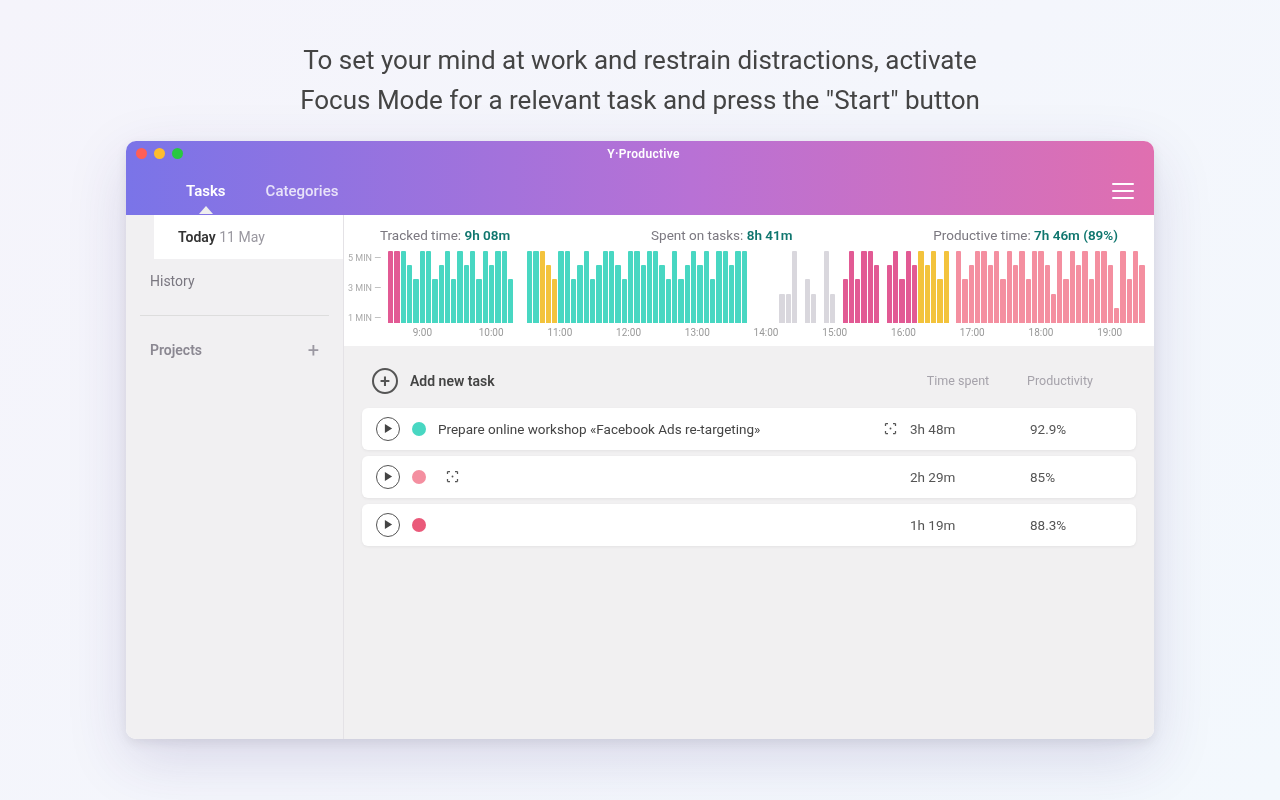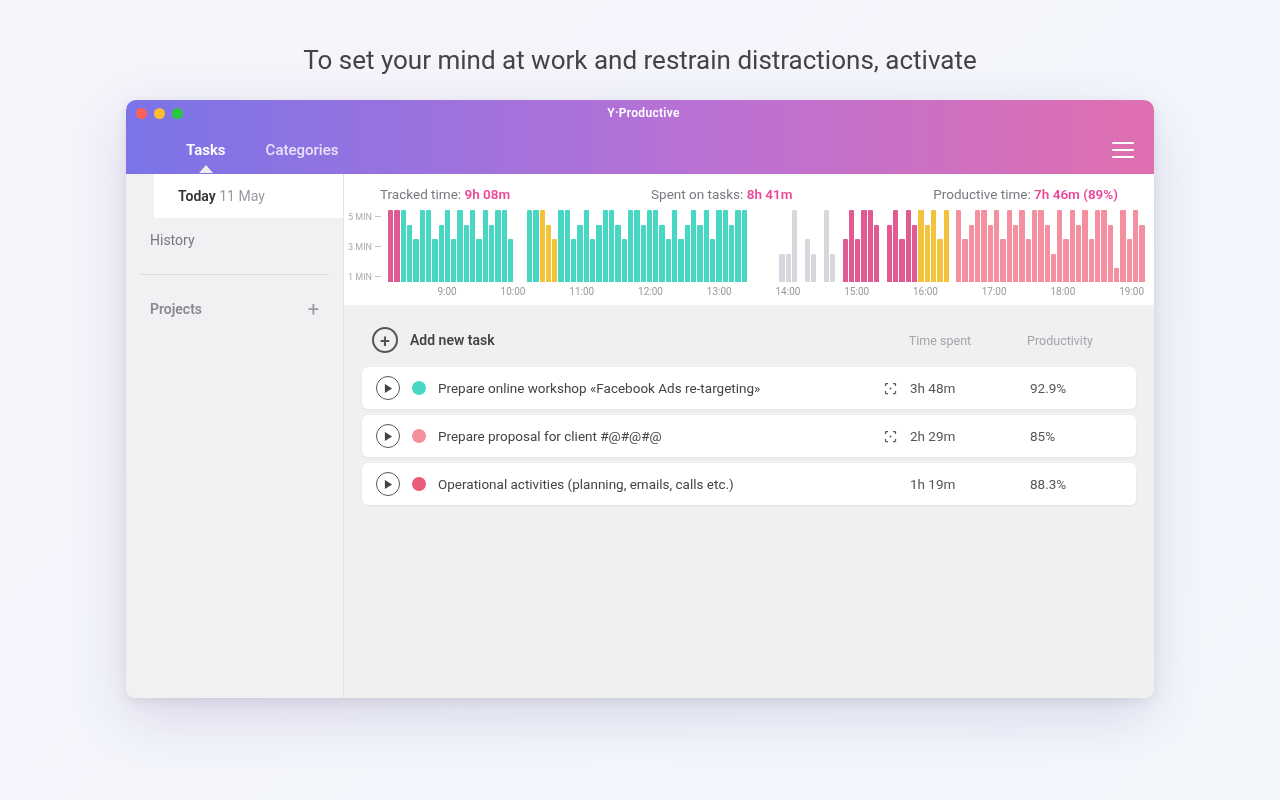--- a/index.html
+++ b/index.html
@@ -37,51 +37,52 @@
   .sidebar { width:218px; background:#f1f0f2; border-right:1px solid #e4e2e6; display:flex; flex-direction:column; }
   .side-item { padding:14px 24px; font-size:14px; color:#7a7780; cursor:pointer; }
   .side-item.active { background:#fff; color:#333;margin-left:28px; }
   .side-item .date { color:#9a98a0; font-weight:400; }
   .side-item.active .primary { font-weight:600; color:#333; }
   .side-divider { height:1px; background:#ddd; margin:12px 14px; }
   .projects { display:flex; align-items:center; padding:10px 24px; color:#8b8892; font-size:14px; font-weight:600; }
   .projects .plus { margin-left:auto; font-size:20px; font-weight:400; color:#9b98a2; cursor:pointer; }
   .main { flex:1; background:#f1f0f1; display:flex; flex-direction:column; }
   .stats-bar { background:#fff; padding:12px 36px 8px 36px; display:flex; justify-content:space-between; font-size:13.5px; color:#7b7880; }
-  .stats-bar b { color:#ec4899; font-weight:600; }
+  .stats-bar b { color:#0f766e; font-weight:600; }
   .chart-wrap { background:#fff; padding:0 10px 6px 44px; position:relative; }
   .chart-ylabels { position:absolute; left:4px; top:0; height:72px; display:flex; flex-direction:column; justify-content:space-between; font-size:9px; color:#aaa; padding-top:2px; }
   .chart { display:flex; align-items:flex-end; height:72px; gap:1px; }
   .bar { flex:1; min-width:3px; border-radius:1px 1px 0 0; }
   .xaxis { display:flex; font-size:10px; color:#999; padding:4px 0 2px 0; }
-  .xaxis span { flex:1; text-align:right; }
+  .xaxis span { flex:1; text-align:center; }
   .list-area { padding:14px 18px; }
   .add-row { display:flex; align-items:center; gap:12px; padding:8px 10px 14px 10px; }
   .add-btn { width:26px; height:26px; border:2px solid #555; border-radius:50%; display:flex; align-items:center; justify-content:center; font-size:18px; color:#555; cursor:pointer; font-weight:500; }
   .add-label { font-size:14px; color:#444; font-weight:600; flex:1; }
-  .col-headers { display:flex; gap:40px; font-size:12.5px; color:#a6a3ab; margin-right:26px; }
+  .col-headers { display:flex; gap:22px; font-size:12.5px; color:#a6a3ab; margin-right:26px; }
   .col-headers span:first-child { width:80px; text-align:center; }
   .col-headers span:last-child { width:80px; text-align:center; }
   .task-card {
     background:#fff; border-radius:6px; margin-bottom:6px; padding:9px 14px;
     display:flex; align-items:center; gap:12px; box-shadow:0 1px 3px rgba(0,0,0,.06);
   }
   .play { width:24px; height:24px; border:1.5px solid #555; border-radius:50%; display:flex; align-items:center; justify-content:center; cursor:pointer; flex-shrink:0; }
   .play svg { width:9px; height:9px; margin-left:1px; }
   .color-dot { width:14px; height:14px; border-radius:50%; flex-shrink:0; }
   .task-title { font-size:13.5px; color:#444; flex:1; }
   .focus-icon { width:16px; height:16px; display:flex; align-items:center; justify-content:center; margin-left:6px; cursor:pointer; flex-shrink:0; }
   .metrics { display:flex; gap:40px; margin-left:auto; margin-right:12px; }
   .metric { width:80px; text-align:left; font-size:13.5px; color:#555; }
 </style>
 </head>
 <body>
 
 <div class="caption">
   <span>To set your mind at work and restrain distractions, activate</span><br>
+  <span>Focus Mode for a relevant task and press the "Start" button</span>
 </div>
 
 <div class="window">
   <div class="titlebar">
     <div class="traffic">
       <div class="dot r"></div>
       <div class="dot y"></div>
       <div class="dot g"></div>
     </div>
     <div class="titlebar-title">Y·Productive</div>
@@ -292,40 +293,38 @@
                 <div class="metric">92.9%</div>
               </div>
             </div>
             <div class="task-card">
               <div class="play">
                 <svg viewBox="0 0 10 10">
                   <path d="M1 0 L9 5 L1 10 Z" fill="#444"></path>
                 </svg>
               </div>
               <div class="color-dot" style="background:#f48fa0"></div>
-              <div class="task-title">Prepare proposal for client #@#@#@</div>
               <div class="focus-icon">
                 <svg viewBox="0 0 24 24" width="15" height="15" fill="none" stroke="#555" stroke-width="2">
                   <path d="M4 4h4M4 4v4M20 4h-4M20 4v4M4 20h4M4 20v-4M20 20h-4M20 20v-4"></path>
                   <circle cx="12" cy="12" r="1.5" fill="#555" stroke="none"></circle>
                 </svg>
               </div>
               <div class="metrics">
                 <div class="metric">2h 29m</div>
                 <div class="metric">85%</div>
               </div>
             </div>
             <div class="task-card">
               <div class="play">
                 <svg viewBox="0 0 10 10">
                   <path d="M1 0 L9 5 L1 10 Z" fill="#444"></path>
                 </svg>
               </div>
               <div class="color-dot" style="background:#ea5a7a"></div>
-              <div class="task-title">Operational activities (planning, emails, calls etc.)</div>
               <div class="metrics">
                 <div class="metric">1h 19m</div>
                 <div class="metric">88.3%</div>
               </div>
             </div>
           </div>
       </div>
     </div>
   </div>
 </div>

